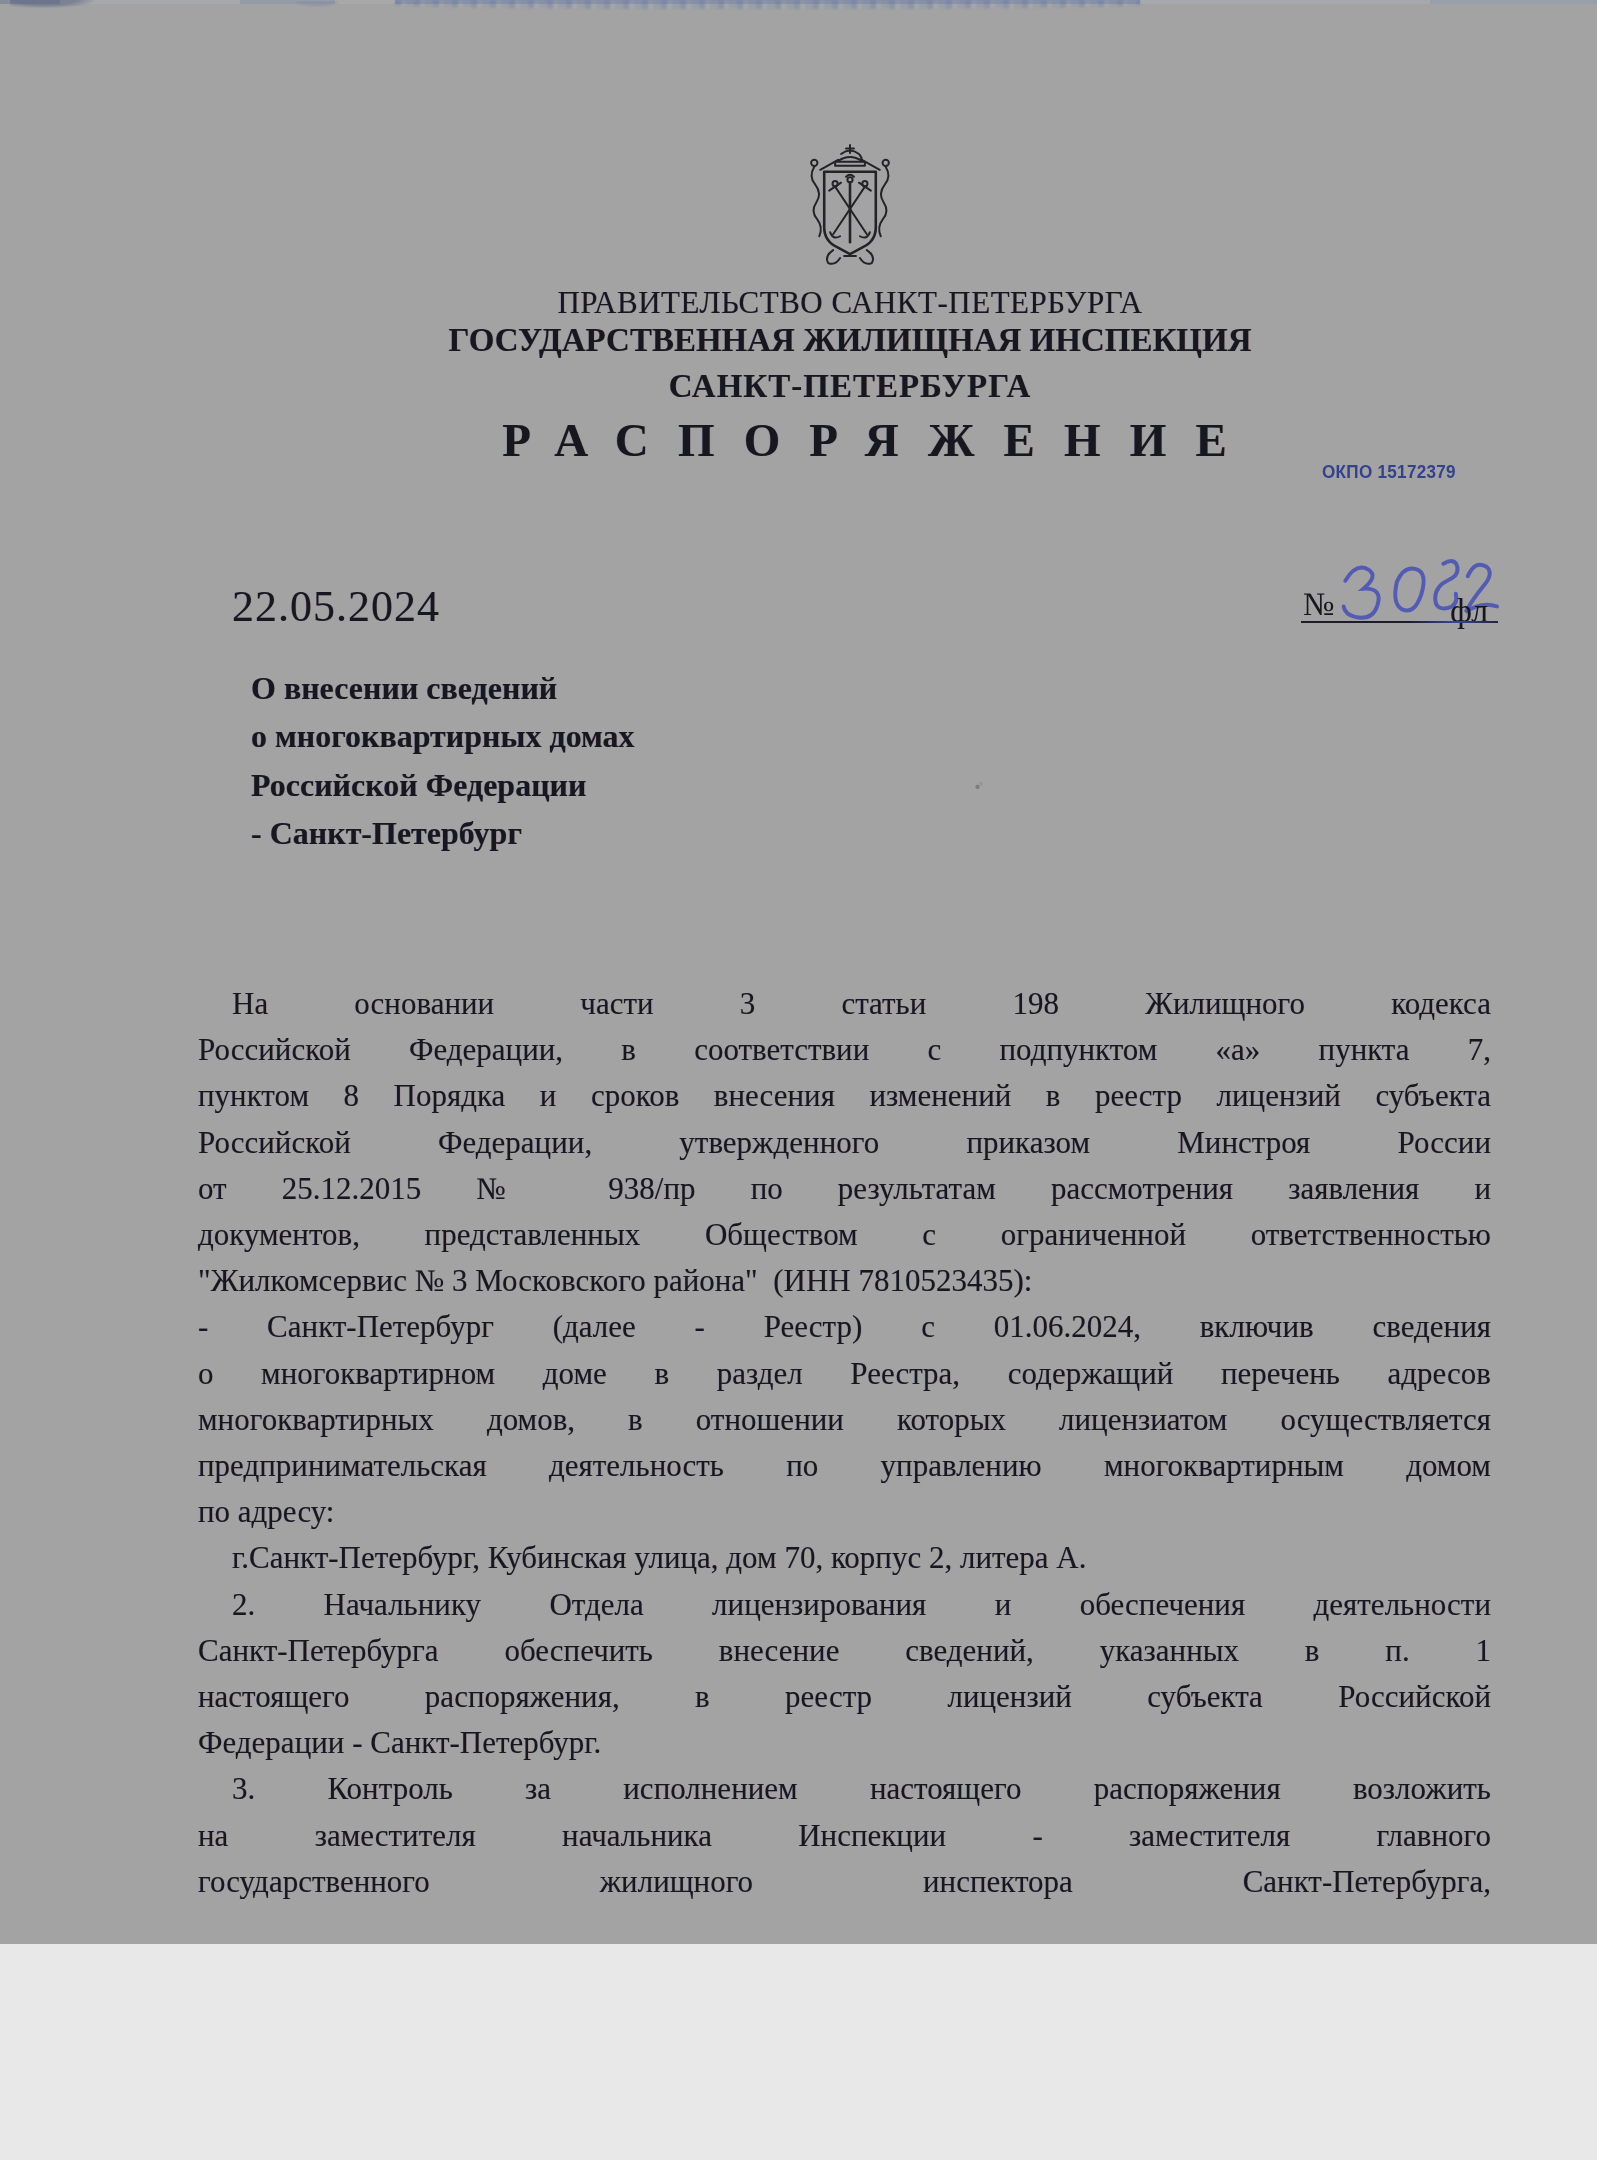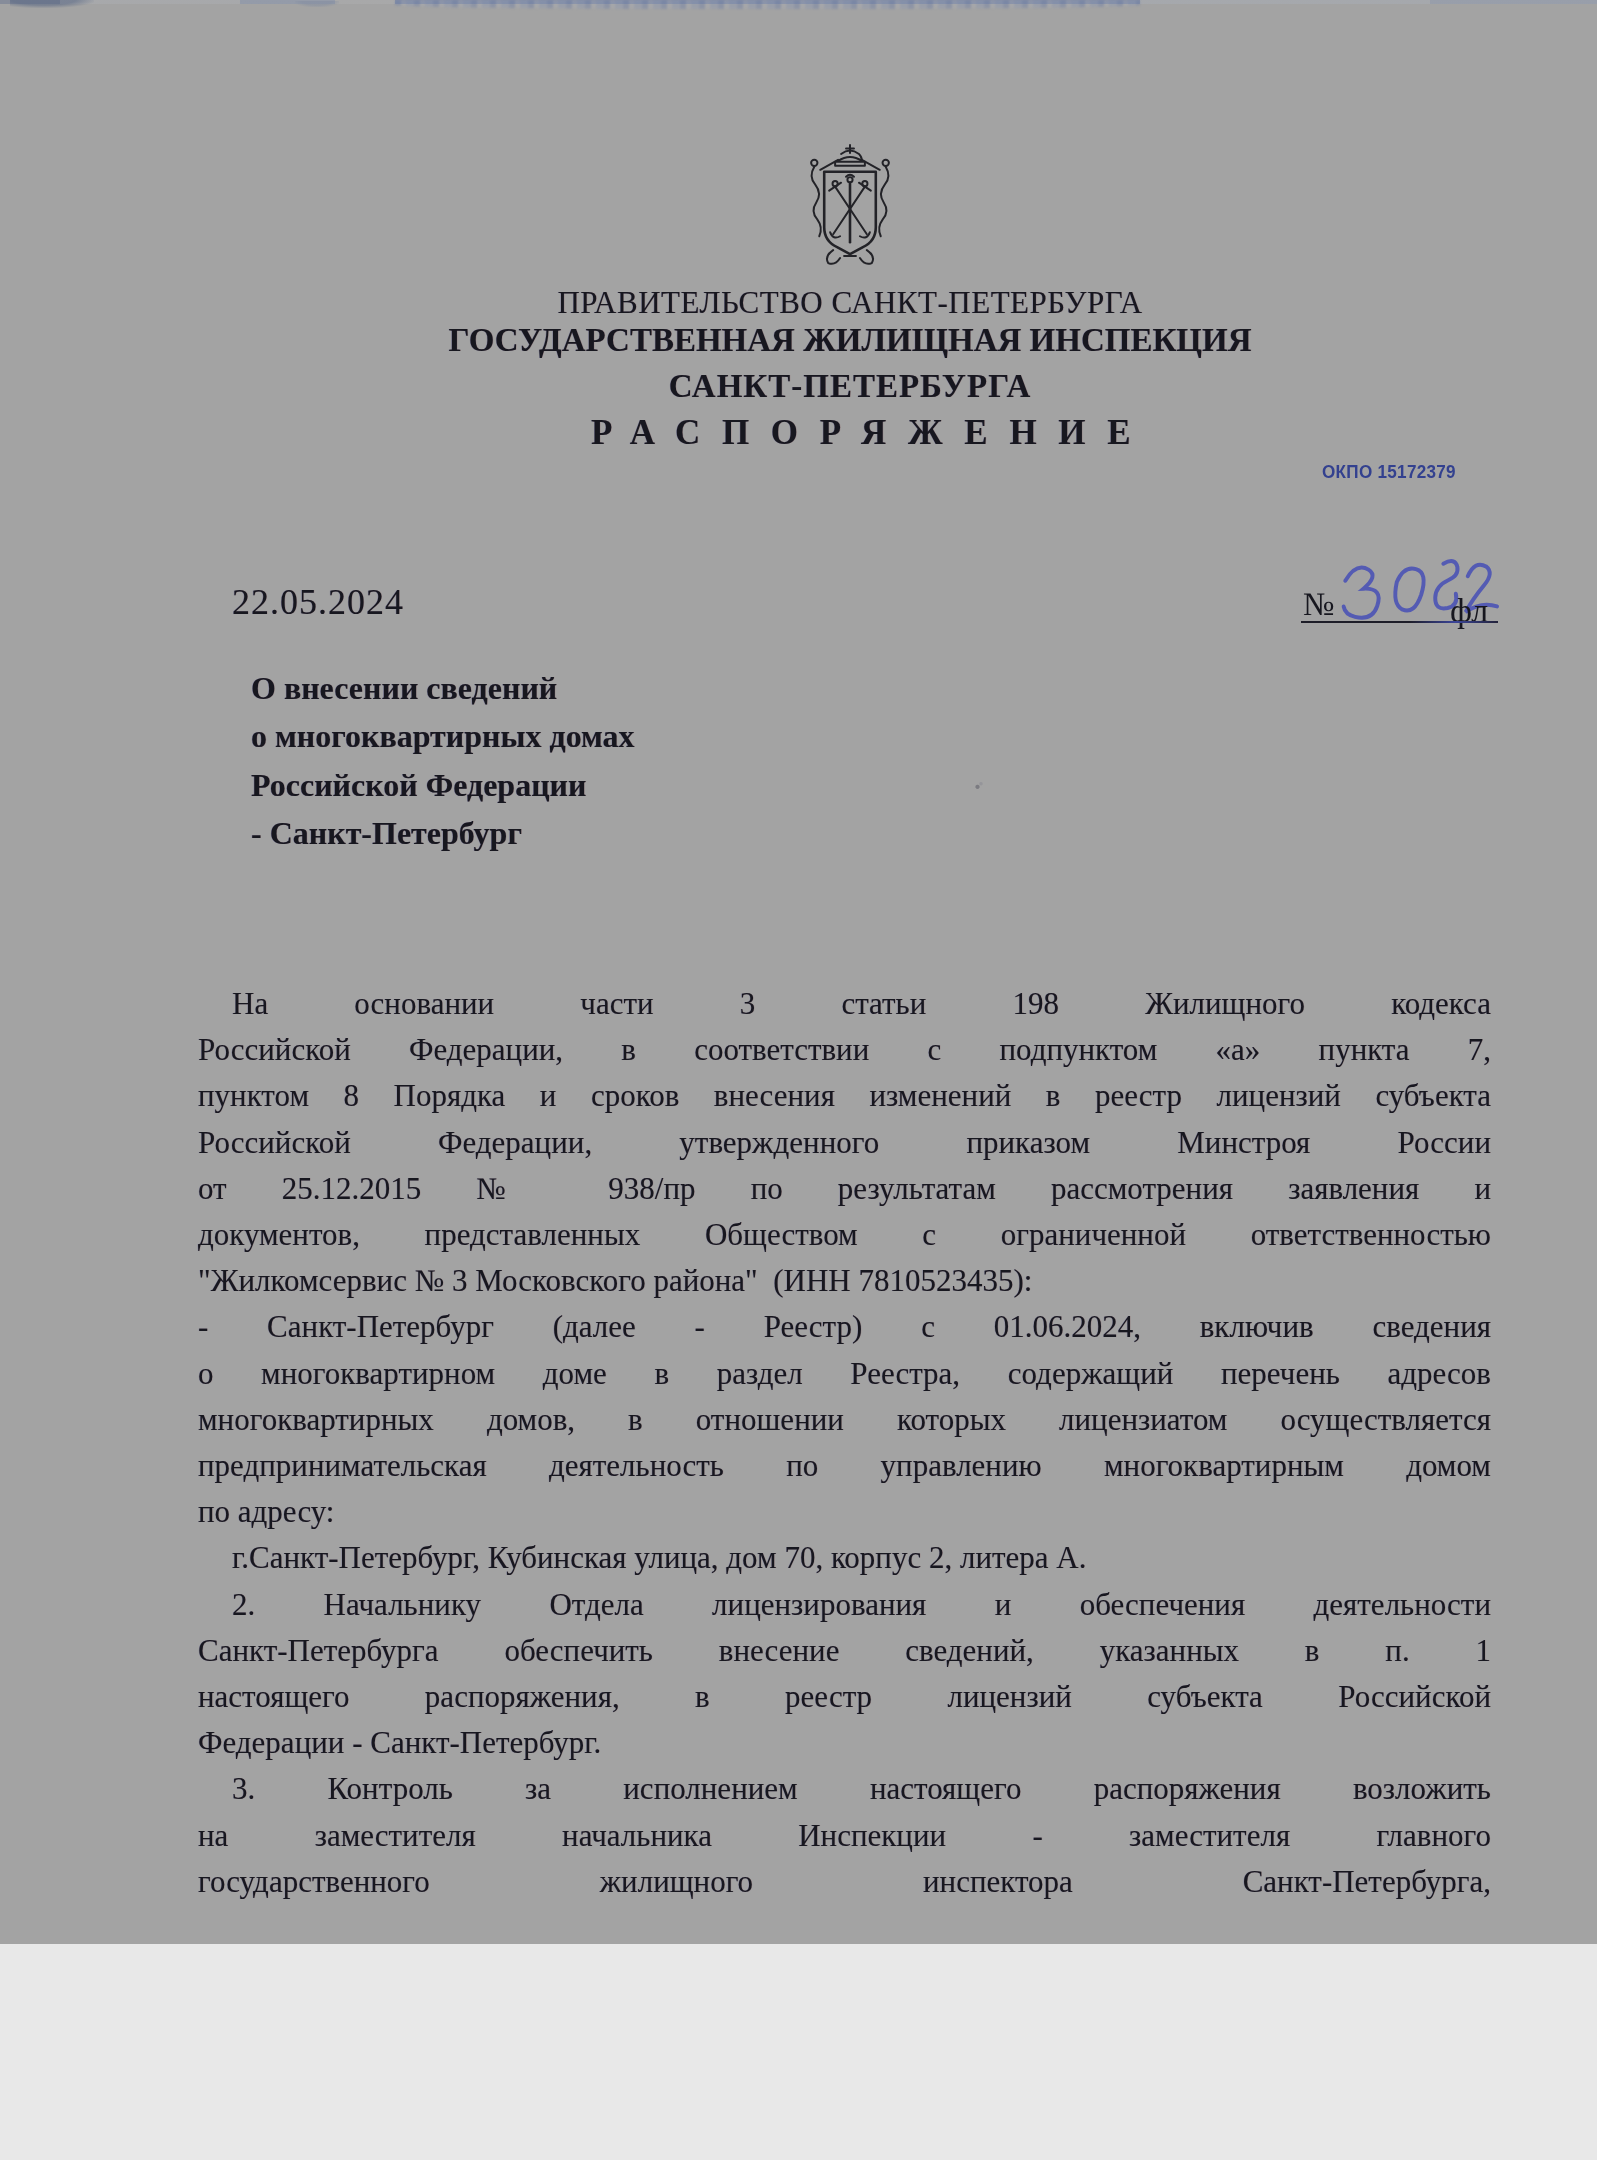--- a/index.html
+++ b/index.html
@@ -37,26 +37,26 @@
   .es5{left:1280px;top:2157px;width:5px;height:2px;background:#b5651d;opacity:.7;}
   .es6{left:1495px;top:2157px;width:70px;height:2px;background:#9a9a9a;opacity:.4;}
 
   
   .emblem{left:802px;top:143px;width:96px;height:125px;}
   .hline{left:250px;width:1200px;text-align:center;white-space:nowrap;
     text-shadow:.5px .3px 0 rgba(120,40,40,.22), -.5px -.3px 0 rgba(40,40,140,.25);}
   .h1{top:285px;font-size:31px;font-weight:400;letter-spacing:.5px;}
   .h2{top:322px;font-size:33px;font-weight:700;}
   .h3{top:368px;font-size:33px;font-weight:700;letter-spacing:1px;}
-  .h4{top:413px;font-size:35px;font-weight:700;letter-spacing:.62em;padding-left:.62em;}
+  .h4{top:413px;font-size:47px;font-weight:700;letter-spacing:.62em;padding-left:.62em;}
   .okpo{left:1322px;top:462px;font-family:"Liberation Sans",sans-serif;font-size:18px;
     font-weight:700;color:#33418f;letter-spacing:.3px;transform:scaleX(.95);transform-origin:left top;}
 
   
-  .date{left:232px;top:581px;font-size:36px;letter-spacing:1px;
+  .date{left:232px;top:581px;font-size:44px;letter-spacing:1px;
     text-shadow:.5px .3px 0 rgba(120,40,40,.2), -.5px -.3px 0 rgba(40,40,140,.25);}
   .num-sign{left:1303px;top:586px;font-size:33px;}
   .num-suffix{left:1450px;top:592px;font-size:34px;text-align:right;}
   .num-line{left:1301px;top:621px;width:197px;height:2px;
     background:linear-gradient(90deg,#1d1d28 0 55%,#3a4498 78%,#23233a 100%);}
   .num-hand{left:1330px;top:552px;width:168px;height:74px;transform:rotate(-3deg);}
   .num-hand svg{width:100%;height:100%;}
   .num-hand path{stroke:#4d55b4;stroke-width:4;fill:none;stroke-linecap:round;opacity:.92;}
 
   

